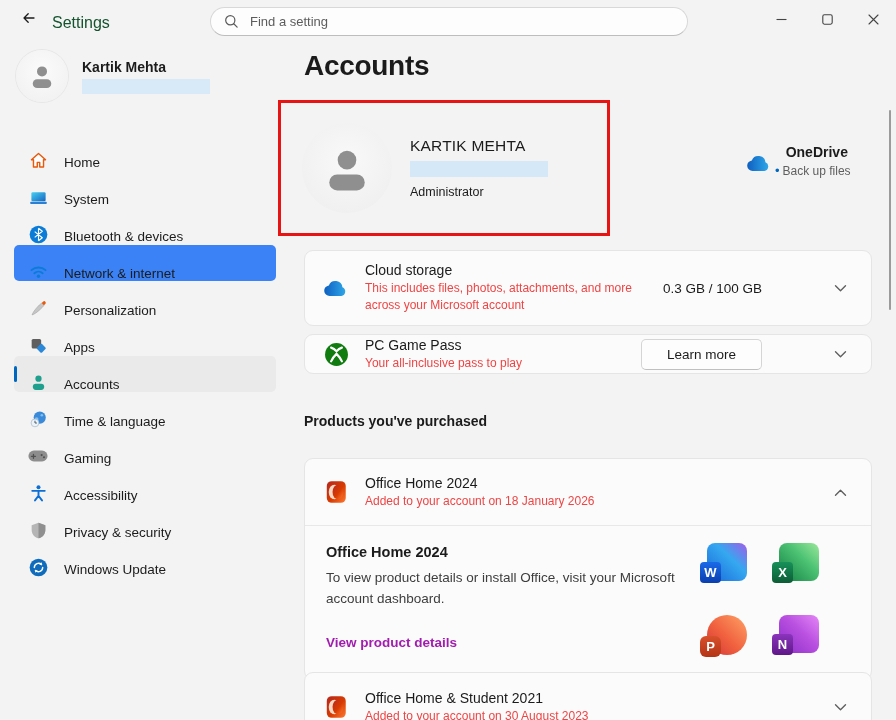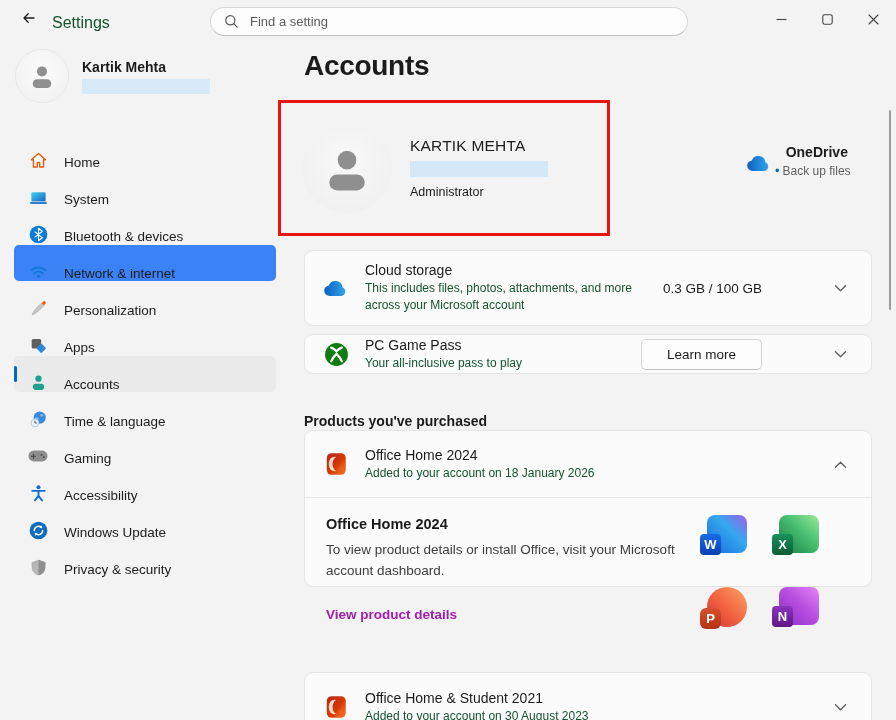--- a/index.html
+++ b/index.html
@@ -61,33 +61,33 @@
   .od-title { font-size:14px; font-weight:bold;text-align:center; }
   .od-status { font-size:12px; color:#5f5f5f; margin-top:3px; margin-left:-8px; }
   .od-bullet { color:#0067c0; font-size:13px; margin-right:3px; }
 
   .settings-card { position:absolute; left:304px; width:568px; background:#fbfbfb;
     border:1px solid #e5e5e5; border-radius:9px; }
   .card-row { display:flex; align-items:center; gap:14px; padding:0 24px 0 16px; height:100%; }
   .row-icon { flex:0 0 30px; display:flex; justify-content:center; }
   .row-text { flex:1; }
   .row-title { font-size:14px; }
-  .row-sub { font-size:12px; color:#14532d; line-height:1.4; margin-top:2px; max-width:340px; }
+  .row-sub { font-size:12px; color:#ef4444; line-height:1.4; margin-top:2px; max-width:340px; }
   .row-value { font-size:13.5px; margin-right:58px; }
   .learn-btn { background:#fdfdfd; border:1px solid #d5d5d5; border-bottom-color:#c0c0c0;
     border-radius:5px; height:31px; padding:0 25px; font-size:13.5px; color:#1b1b1b;
     font-family:inherit; margin-right:58px; }
   .chev { display:flex; }
 
   #card-storage { top:250px; height:76px; }
   #card-gamepass { top:334px; height:40px; }
 
   .products-heading { position:absolute; left:304px; top:413px; font-size:14px; font-weight:bold; }
 
-  #card-office2024 { top:430px; height:157px; }
+  #card-office2024 { top:458px; height:222px; }
   #card-office2024 .header-row { height:66px; }
   .card-divider { position:absolute; left:0; right:0; top:66px; border-top:1px solid #e8e8e8; }
   .detail-title { position:absolute; left:21px; top:85px; font-size:14.5px; font-weight:bold; }
   .detail-text { position:absolute; left:21px; top:109px; width:380px; font-size:13.5px;
     color:#3d3d3d; line-height:1.55; }
   .detail-link { position:absolute; left:21px; top:176px; font-size:13.5px; font-weight:bold;
     color:#a21caf; text-decoration:none; }
   .tile-grid { position:absolute; left:402px; top:84px; display:grid;
     grid-template-columns:40px 40px; column-gap:32px; row-gap:34px; }
   .tile { position:relative; width:40px; height:38px; border-radius:8px; }
@@ -276,36 +276,36 @@
             <svg width="19" height="19" viewBox="0 0 20 20">
               <circle cx="10" cy="3.4" r="2.1" fill="#0b6fd6"></circle>
               <path d="M3.4 7.2h13.2M10 7.2v5.2M10 12.4l-3.7 4.9M10 12.4l3.7 4.9" stroke="#0b6fd6" stroke-width="2" fill="none" stroke-linecap="round" stroke-linejoin="round"></path>
             </svg>
           </span>
         <span>Accessibility</span>
       </div>
       <div class="nav-item">
         <span class="nav-icon">
             <svg width="19" height="19" viewBox="0 0 20 20">
+              <path d="M10 1.8l7.2 2.6v5c0 4.6-3.1 7.8-7.2 8.8-4.1-1-7.2-4.2-7.2-8.8v-5z" fill="#b5b5b5"></path>
+              <path d="M10 1.8l7.2 2.6v5c0 4.6-3.1 7.8-7.2 8.8z" fill="#8f8f8f"></path>
+            </svg>
+          </span>
+        <span>Privacy &amp; security</span>
+      </div>
+      <div class="nav-item">
+        <span class="nav-icon">
+            <svg width="19" height="19" viewBox="0 0 20 20">
               <circle cx="10" cy="10" r="9.3" fill="#0f6cbd"></circle>
               <path d="M5.6 10a4.5 4.5 0 017.6-3.2M14.4 10a4.5 4.5 0 01-7.6 3.2" stroke="#fff" stroke-width="1.5" fill="none" stroke-linecap="round"></path>
               <path d="M13.6 4.6l-.2 2.9-2.6-.6z" fill="#fff"></path>
               <path d="M6.4 15.4l.2-2.9 2.6.6z" fill="#fff"></path>
             </svg>
           </span>
         <span>Windows Update</span>
-      </div>
-      <div class="nav-item">
-        <span class="nav-icon">
-            <svg width="19" height="19" viewBox="0 0 20 20">
-              <path d="M10 1.8l7.2 2.6v5c0 4.6-3.1 7.8-7.2 8.8-4.1-1-7.2-4.2-7.2-8.8v-5z" fill="#b5b5b5"></path>
-              <path d="M10 1.8l7.2 2.6v5c0 4.6-3.1 7.8-7.2 8.8z" fill="#8f8f8f"></path>
-            </svg>
-          </span>
-        <span>Privacy &amp; security</span>
       </div>
     </div>
   </div>
 
   <h1 class="page-title">Accounts</h1>
 
   <div class="account-annotated">
     <div class="big-avatar">
       <svg width="56" height="56" viewBox="0 0 24 24">
           <circle cx="12" cy="8.6" r="4" fill="#8f8f8f"></circle>

